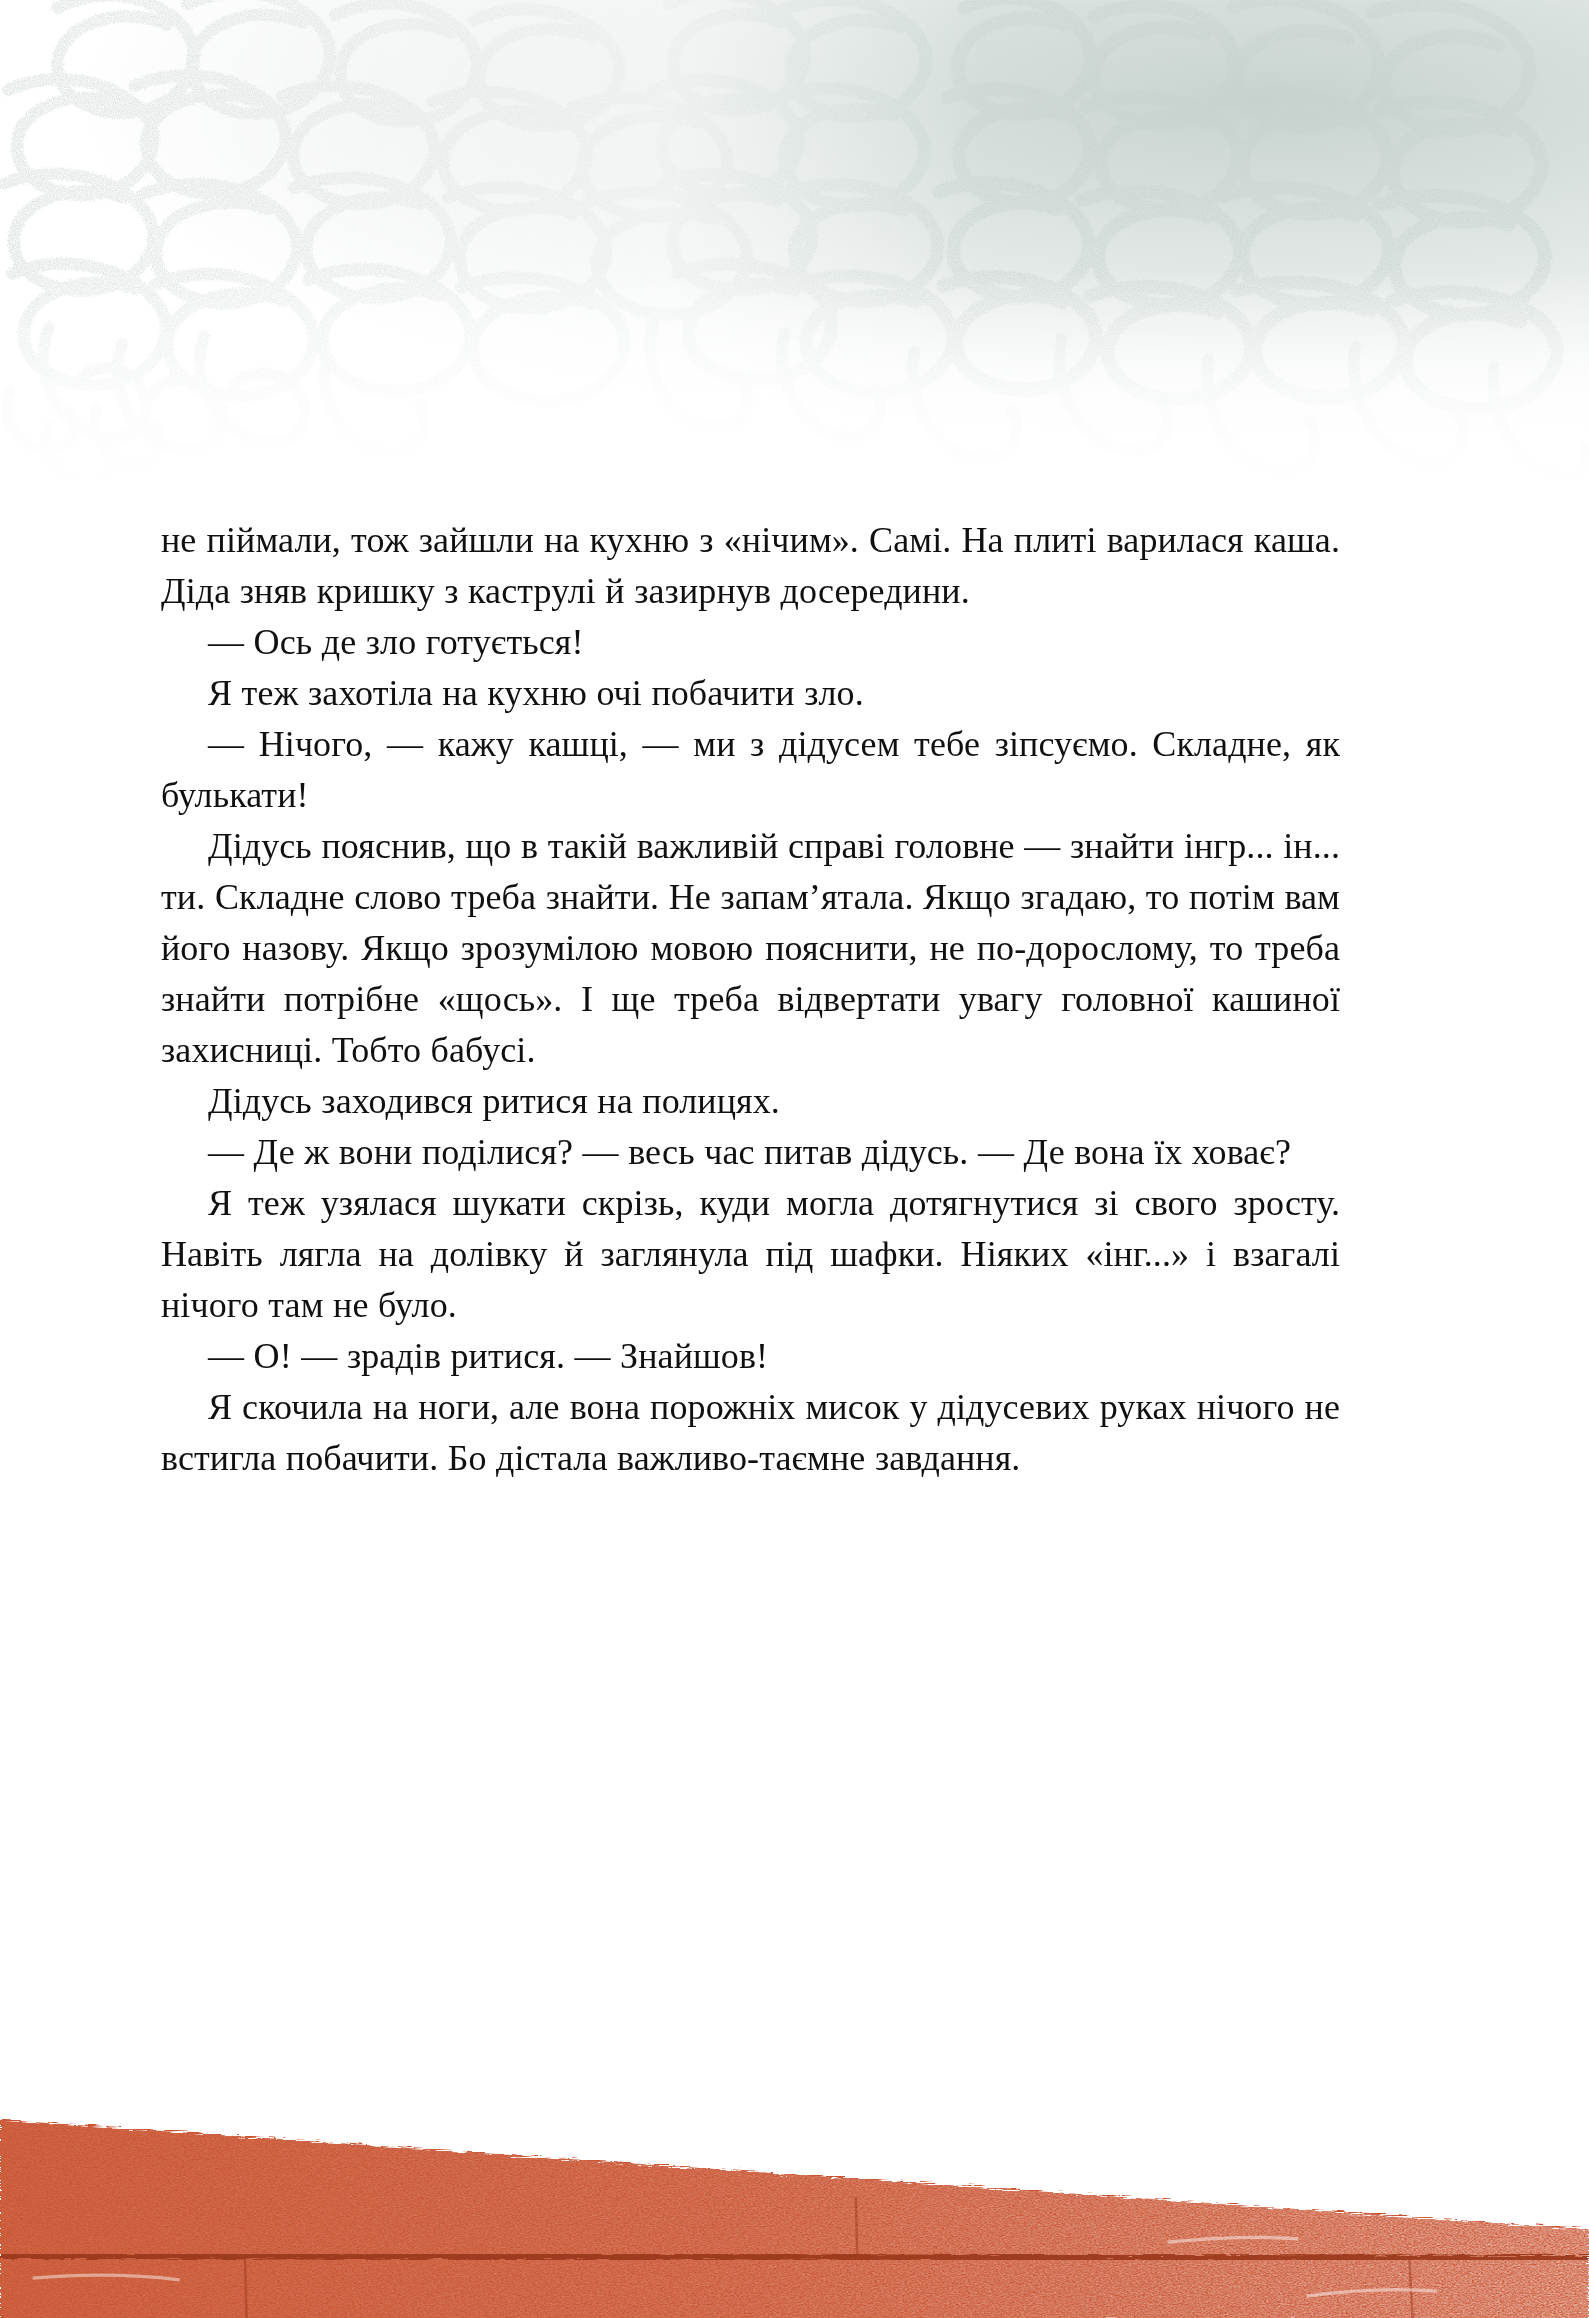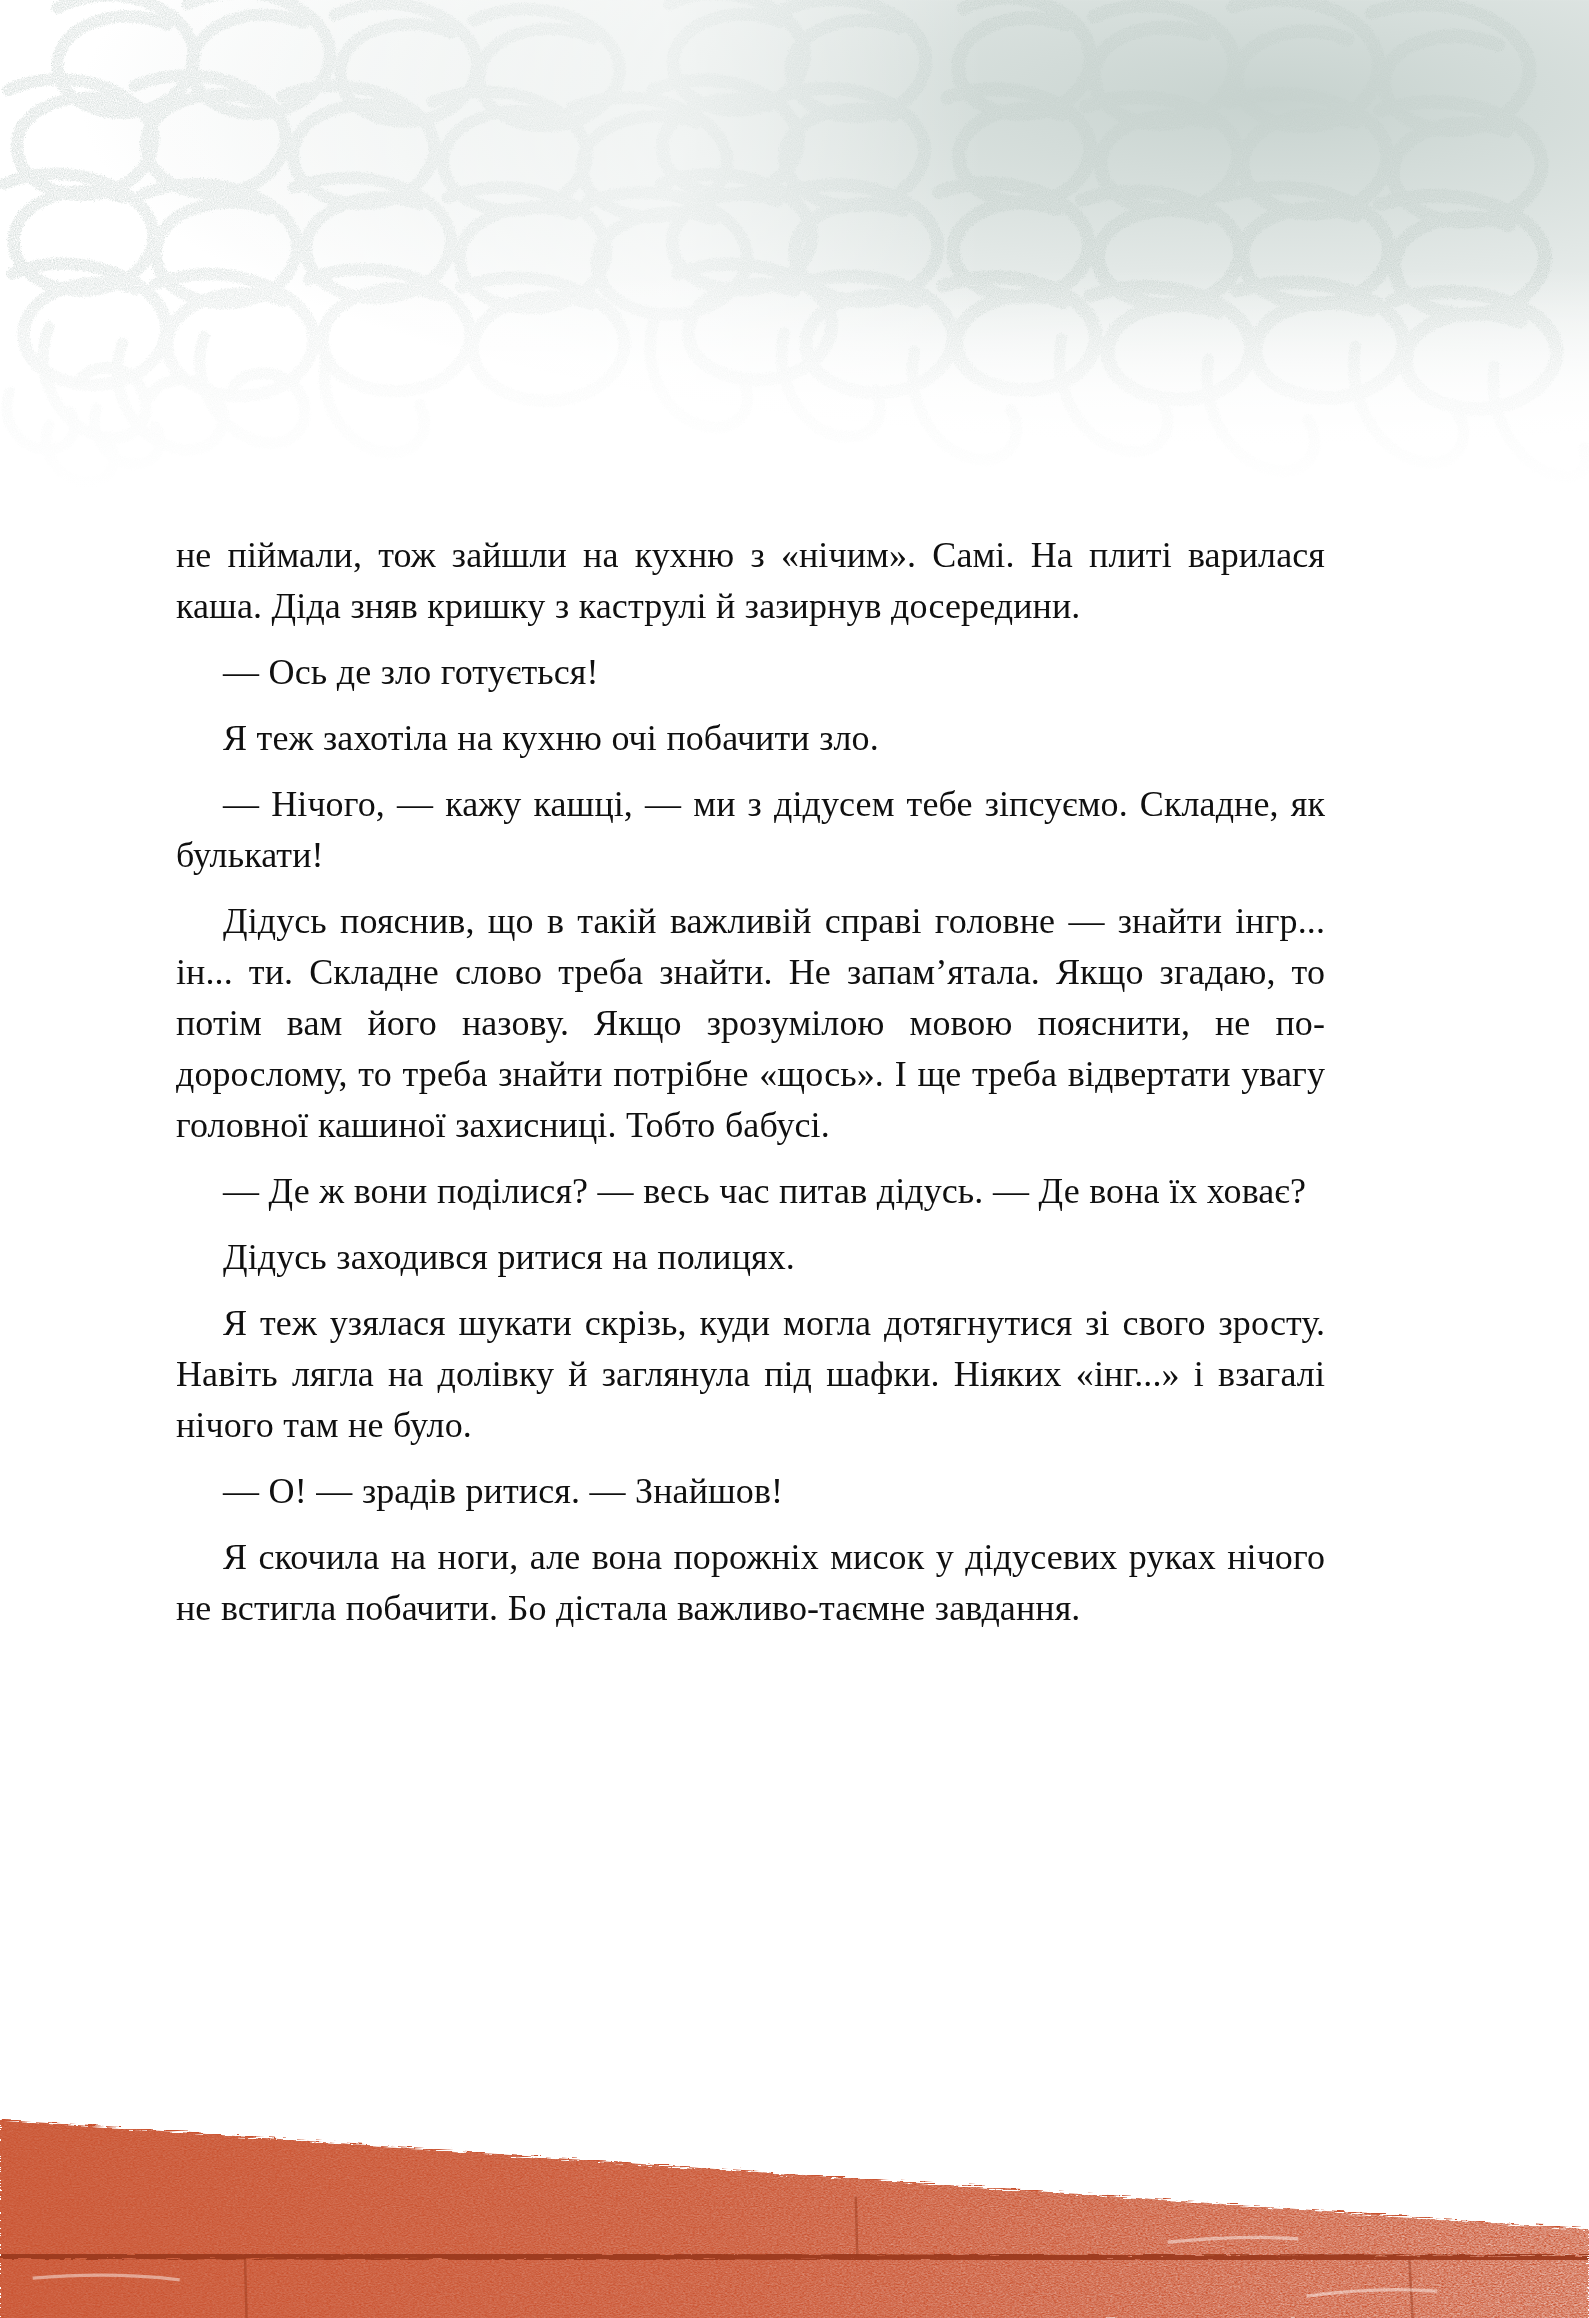--- a/index.html
+++ b/index.html
@@ -34,21 +34,21 @@
   }
 
   
   #body-text {
     position: absolute;
     left: 161px;
     top: 515px;
     width: 1179px;
   }
   .para {
-    margin: 15px;
+    margin: 0;
     font-size: 36px;
     line-height: 51px;
     color: #101010;
     text-align: justify;
     text-indent: 47px;
     -webkit-hyphens: manual;
     hyphens: manual;
     letter-spacing: 0.1px;
     word-spacing: 0.4px;
   }
@@ -193,22 +193,22 @@
       <rect x="0" y="0" width="1946" height="600" fill="url(#fadeBottom)"></rect>
     </svg>
   </div>
 
   <div id="body-text">
     <p class="para no-indent">не піймали, тож зайшли на кухню з «нічим». Самі. На плиті варилася каша. Діда зняв кришку з каструлі й зазирнув досередини.</p>
     <p class="para">— Ось де зло готується!</p>
     <p class="para">Я теж захотіла на кухню очі побачити зло.</p>
     <p class="para">— Нічого, — кажу кашці, — ми з дідусем тебе зіпсуємо. Складне, як булькати!</p>
     <p class="para">Дідусь пояснив, що в такій важливій справі головне — знайти інгр... ін... ти. Складне слово треба знайти. Не запам’ятала. Якщо згадаю, то потім вам його назову. Якщо зрозумілою мовою пояснити, не по-дорослому, то треба знайти потрібне «щось». І ще треба відвертати увагу головної кашиної захисниці. Тобто бабусі.</p>
+    <p class="para">Дідусь заходився ритися на полицях.</p>
     <p class="para">— Де ж вони поділися? — весь час питав дідусь. — Де вона їх ховає?</p>
-    <p class="para">Дідусь заходився ритися на полицях.</p>
     <p class="para">Я теж узялася шукати скрізь, куди могла дотягнутися зі свого зросту. Навіть лягла на долівку й заглянула під шафки. Ніяких «інг...» і взагалі нічого там не було.</p>
     <p class="para">— О! — зрадів ритися. — Знайшов!</p>
     <p class="para">Я скочила на ноги, але вона порожніх мисок у дідусевих руках нічого не встигла побачити. Бо дістала важливо-таємне завдання.</p>
   </div>
 
   <div id="bottom-band">
     <svg viewBox="0 0 1946 300" xmlns="http://www.w3.org/2000/svg" aria-hidden="true">
       <defs>
         <filter id="bandTexture" x="-5%" y="-15%" width="110%" height="130%">
           <feTurbulence type="fractalNoise" baseFrequency="0.04 0.9" numOctaves="4" seed="31" result="n"></feTurbulence>

